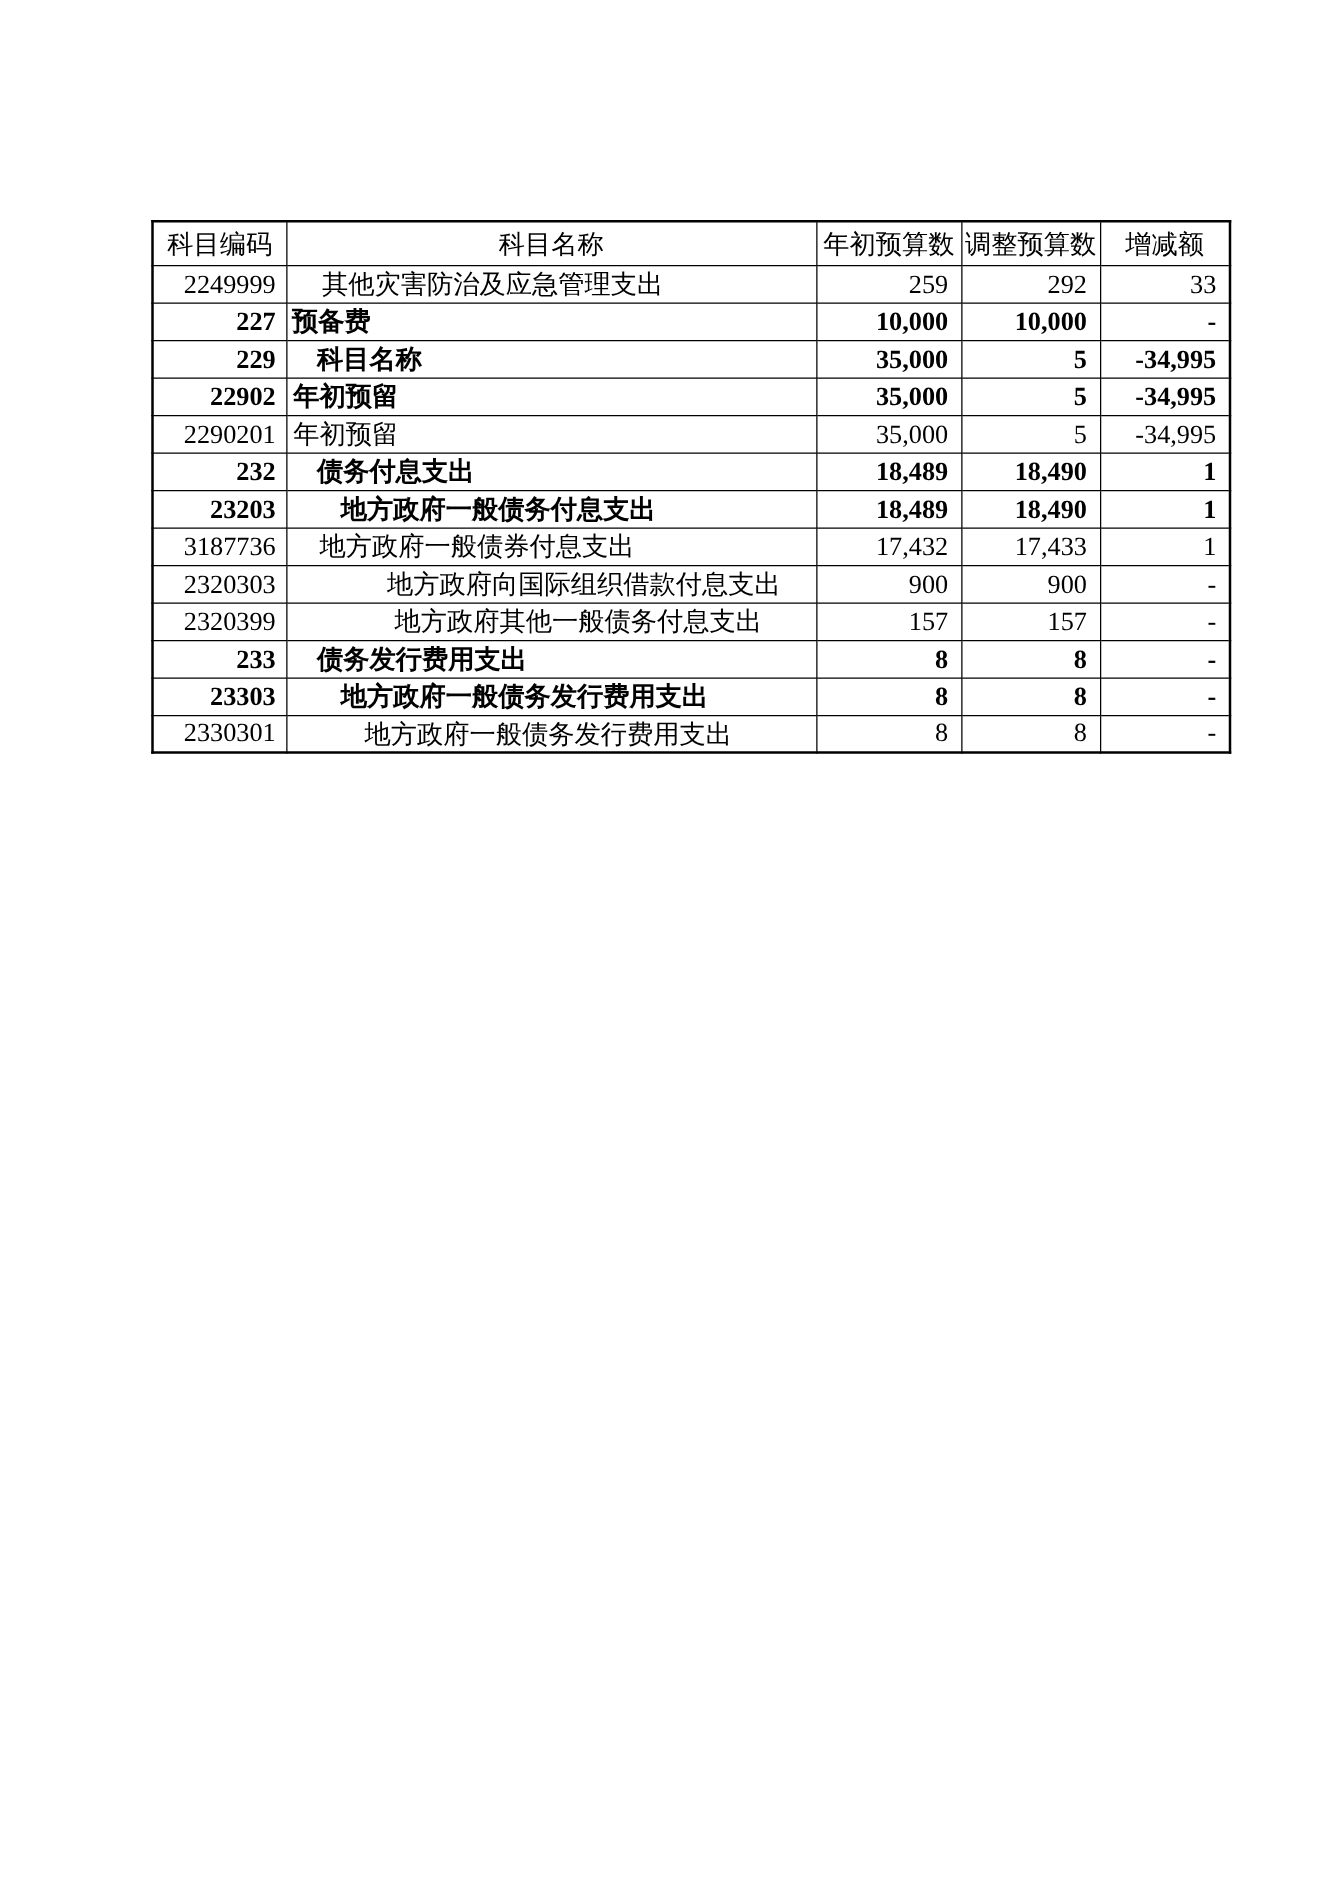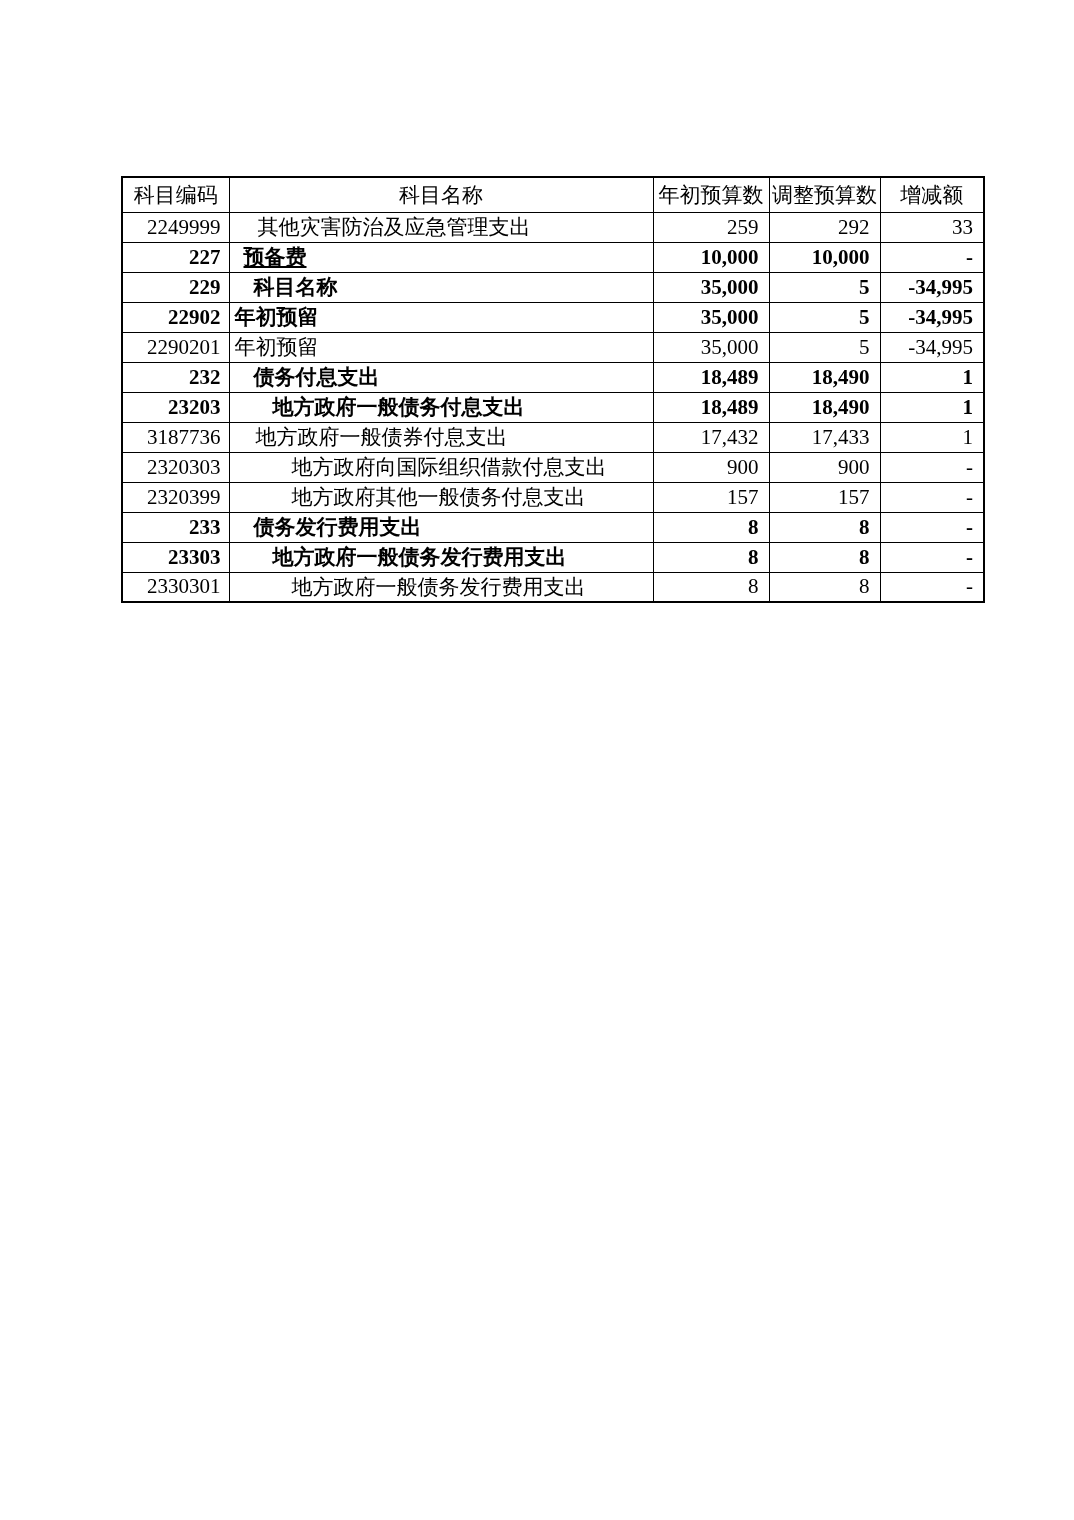--- a/index.html
+++ b/index.html
@@ -80,21 +80,21 @@
     <tbody id="table-body">
         <tr>
     <td class="cell-code">2249999</td>
     <td class="cell-name" style="padding-left: 28px;">其他灾害防治及应急管理支出</td>
     <td class="cell-num">259</td>
     <td class="cell-num">292</td>
     <td class="cell-num">33</td>
   </tr>
         <tr class="bold-row">
     <td class="cell-code">227</td>
-    <td class="cell-name" style="padding-left: 14px; text-decoration: underline;">预备费</td>
+    <td class="cell-name" style="padding-left: 4px;">预备费</td>
     <td class="cell-num">10,000</td>
     <td class="cell-num">10,000</td>
     <td class="cell-num">-</td>
   </tr>
         <tr class="bold-row">
     <td class="cell-code">229</td>
     <td class="cell-name" style="padding-left: 24px;">科目名称</td>
     <td class="cell-num">35,000</td>
     <td class="cell-num">5</td>
     <td class="cell-num">-34,995</td>
@@ -129,28 +129,28 @@
   </tr>
         <tr>
     <td class="cell-code">3187736</td>
     <td class="cell-name" style="padding-left: 26px;">地方政府一般债券付息支出</td>
     <td class="cell-num">17,432</td>
     <td class="cell-num">17,433</td>
     <td class="cell-num">1</td>
   </tr>
         <tr>
     <td class="cell-code">2320303</td>
-    <td class="cell-name" style="padding-left: 62px;">地方政府向国际组织借款付息支出</td>
+    <td class="cell-name" style="padding-left: 80px;">地方政府向国际组织借款付息支出</td>
     <td class="cell-num">900</td>
     <td class="cell-num">900</td>
     <td class="cell-num">-</td>
   </tr>
         <tr>
     <td class="cell-code">2320399</td>
-    <td class="cell-name" style="padding-left: 62px;">地方政府其他一般债务付息支出</td>
+    <td class="cell-name" style="padding-left: 86px;">地方政府其他一般债务付息支出</td>
     <td class="cell-num">157</td>
     <td class="cell-num">157</td>
     <td class="cell-num">-</td>
   </tr>
         <tr class="bold-row">
     <td class="cell-code">233</td>
     <td class="cell-name" style="padding-left: 24px;">债务发行费用支出</td>
     <td class="cell-num">8</td>
     <td class="cell-num">8</td>
     <td class="cell-num">-</td>

